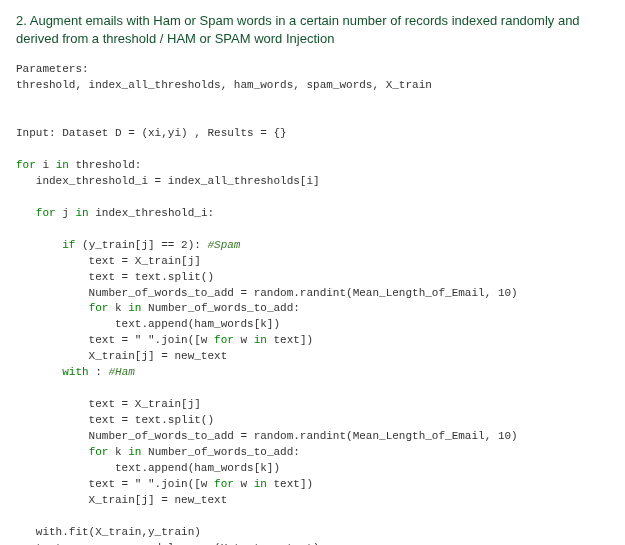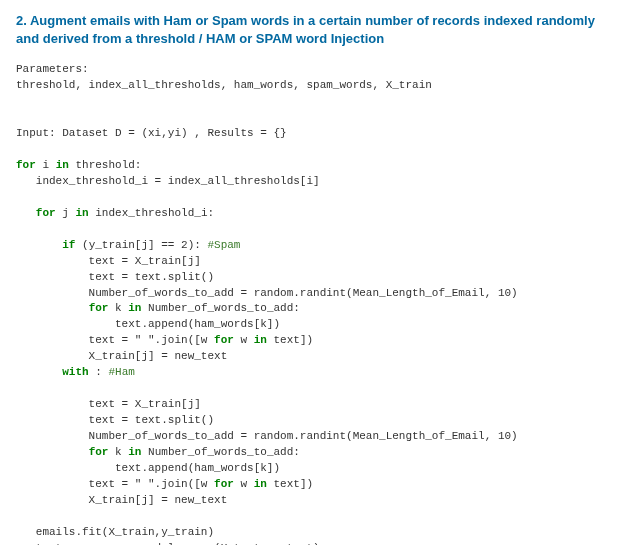--- a/index.html
+++ b/index.html
@@ -5,34 +5,34 @@
     * { margin: 0; padding: 0; box-sizing: border-box; }
     body {
       font-family: Arial, Helvetica, sans-serif;
       background: #ffffff;
       padding: 12px 16px;
       width: 625px;
       font-size: 12px;
     }
     h2 {
       font-size: 13px;
-      font-weight: bold;
-      color: #0369a1;
+      font-weight: normal;
+      color: #14532d;
       line-height: 1.4;
       margin-bottom: 14px;
     }
     pre {
       font-family: "Courier New", Courier, monospace;
       font-size: 11px;
       line-height: 1.45;
       white-space: pre;
       color: #333;
     }
-    .kw { color: #008000; font-weight: bold; }
-    .cm { color: #3a7a2a; }
+    .kw { color: #008000; font-weight: normal; }
+    .cm { color: #3a7a2a; font-style: italic; }
   </style>
 </head>
 <body>
 
 <h2>2. Augment emails with Ham or Spam words in a certain number of records indexed randomly and derived from a threshold / HAM or SPAM word Injection</h2>
 
 <pre><span>Parameters:</span>
 <span>threshold, index_all_thresholds, ham_words, spam_words, X_train</span>
 
 
@@ -54,21 +54,21 @@
        <span class="kw">with</span> <span>:</span> <span class="cm">#Ham</span>
 
 <span>           text = X_train[j]</span>
 <span>           text = text.split()</span>
 <span>           Number_of_words_to_add = random.randint(Mean_Length_of_Email, 10)</span>
            <span class="kw">for</span> <span>k</span> <span class="kw">in</span> <span>Number_of_words_to_add:</span>
 <span>               text.append(ham_words[k])</span>
 <span>           text = " ".join([w</span> <span class="kw">for</span> <span>w</span> <span class="kw">in</span> <span>text])</span>
 <span>           X_train[j] = new_text</span>
 
-<span>   emails.fit(X_train,y_train)</span>
+<span>   with.fit(X_train,y_train)</span>
 <span>   test_accuracy = model.score(X_test, y_test)</span>
 
 
 
 
 
 
 </pre>
 
 </body></html>

